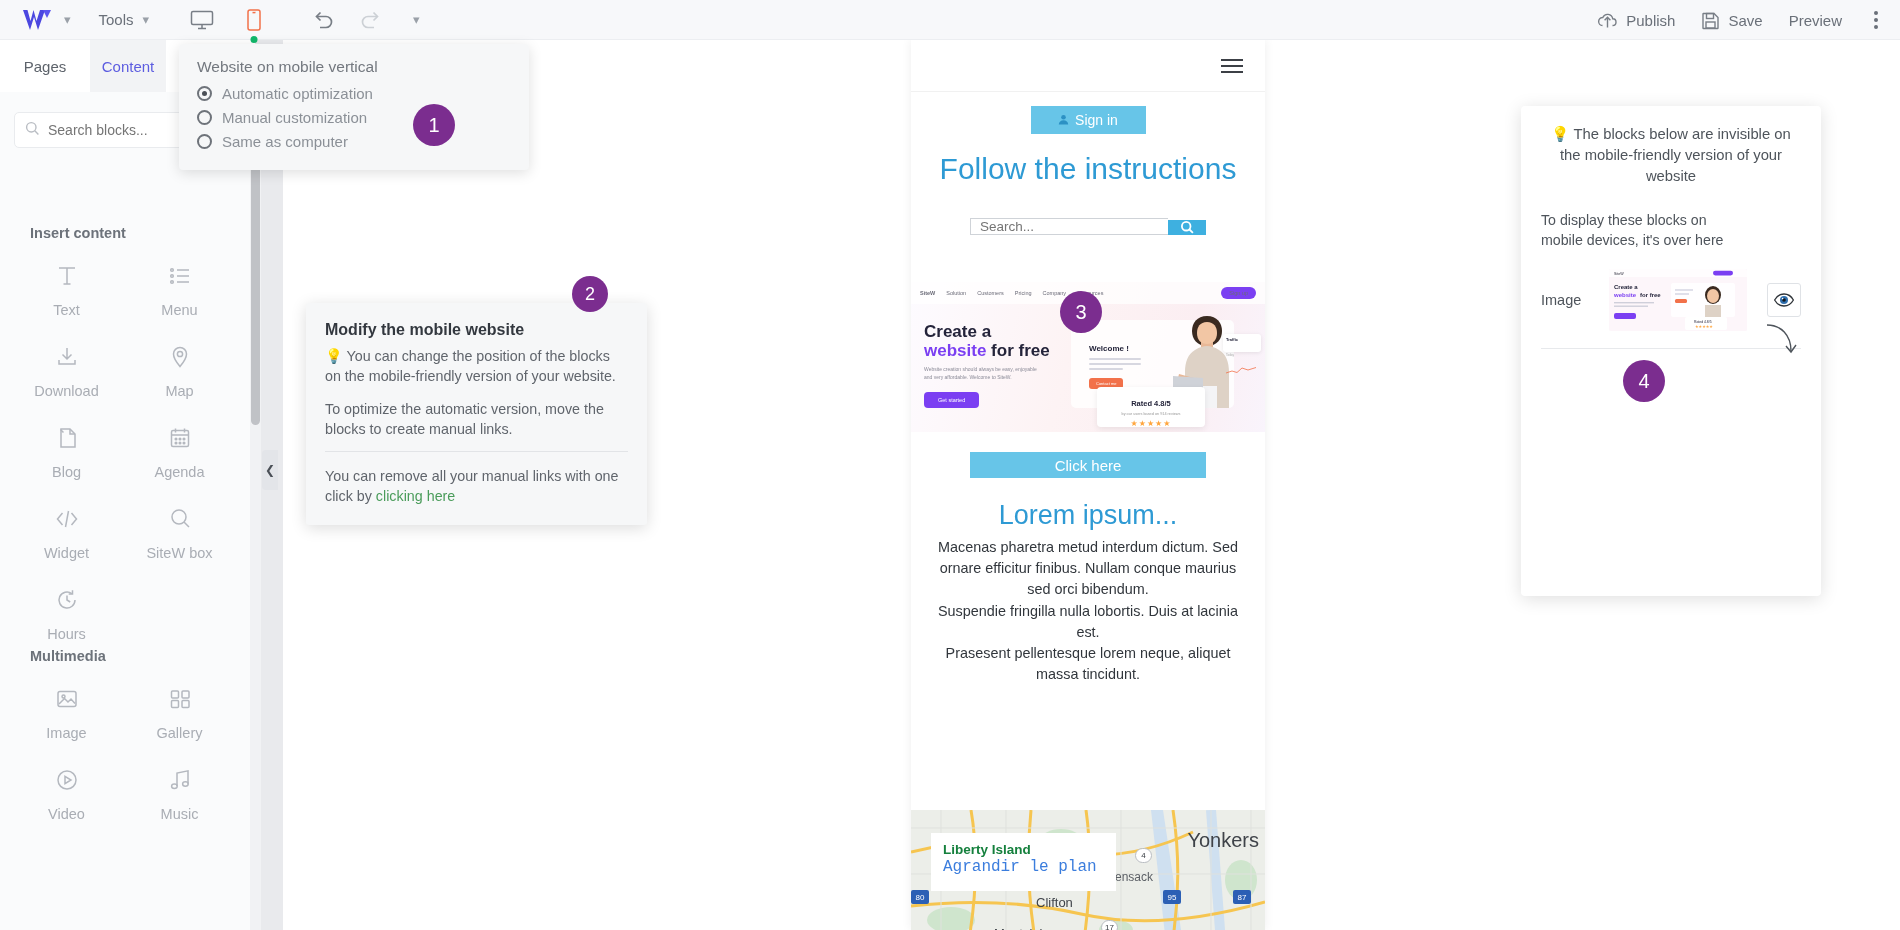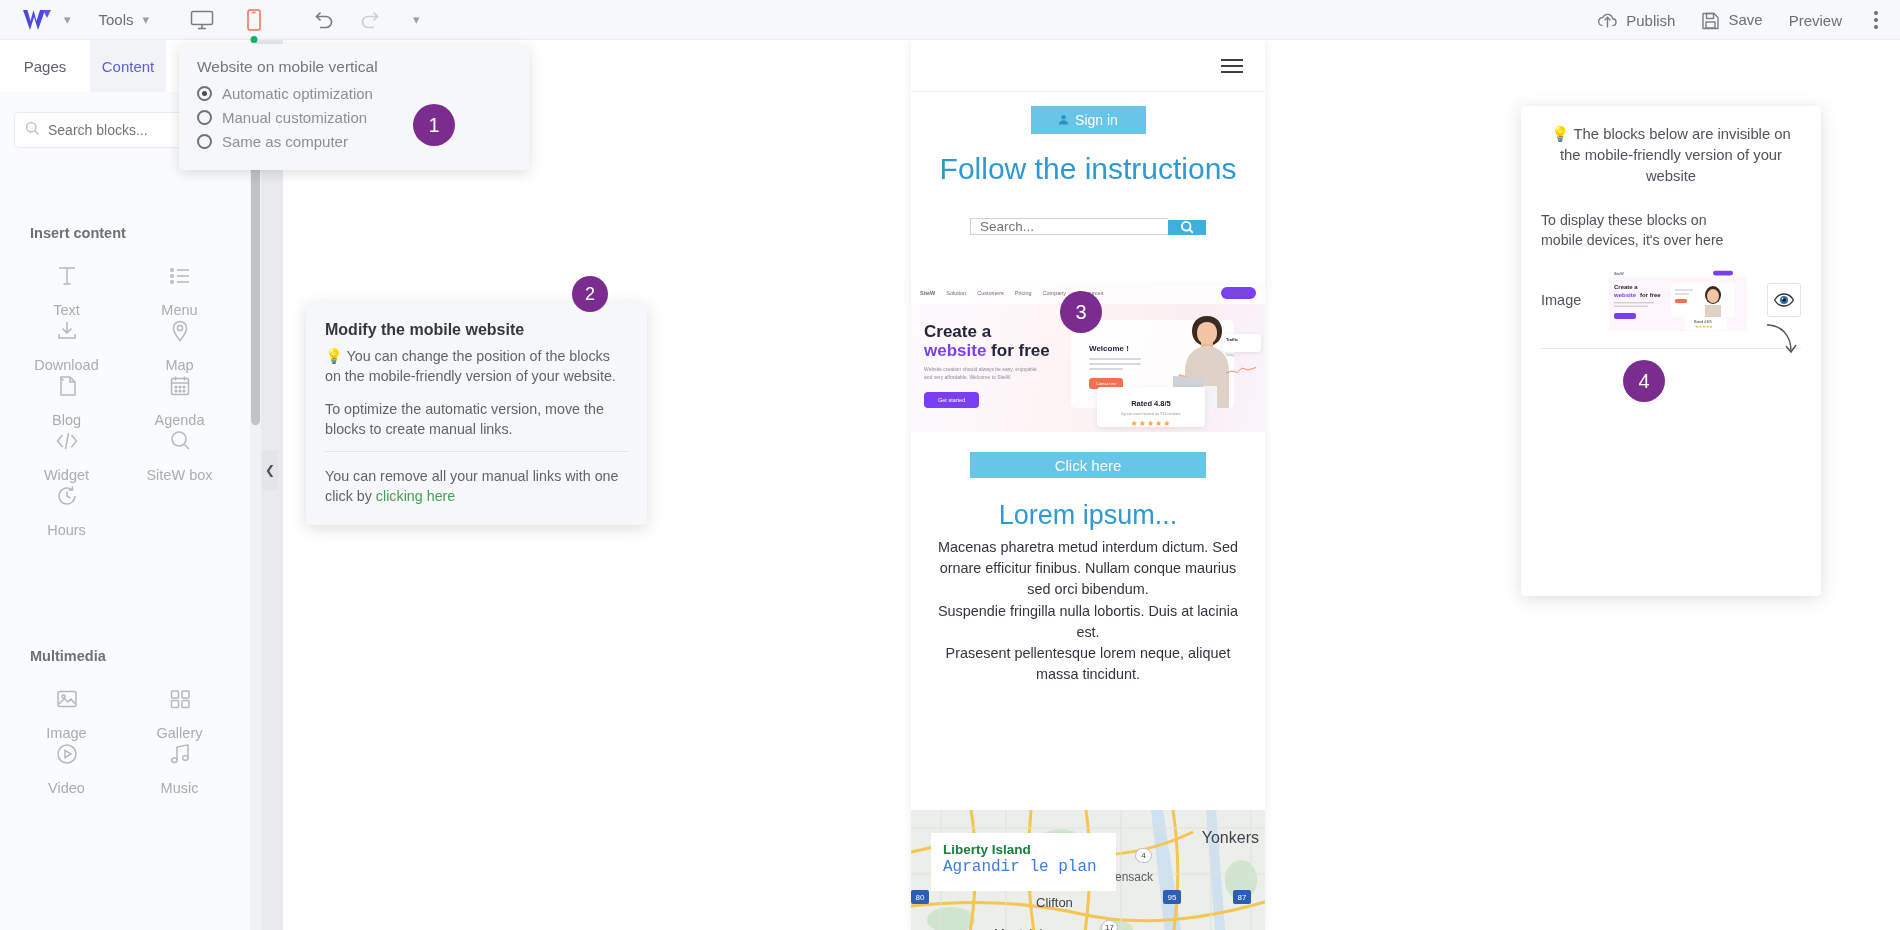--- a/index.html
+++ b/index.html
@@ -19,41 +19,41 @@
   }
   .logo-w { margin-left:20px; width:34px; height:26px; display:flex; align-items:center; justify-content:center; }
   .chev { color:#9aa0a8; font-size:13px; margin-left:10px; cursor:pointer; }
   .tools-btn { margin-left:28px; display:flex; align-items:center; gap:9px; color:#6a7079; font-size:15px; cursor:pointer;}
   .dev-group { margin-left:36px; display:flex; align-items:flex-end; gap:18px; }
   .dev-btn { position:relative; width:34px; height:30px; display:flex; align-items:center; justify-content:center; cursor:pointer;}
   .dev-dot { position:absolute; bottom:-8px; left:50%; transform:translateX(-50%); width:7px;height:7px;border-radius:50%; background:#12b76a;}
   .hist-group { margin-left:40px; display:flex; align-items:center; gap:20px;}
   .icon-btn { width:26px;height:26px;display:flex;align-items:center;justify-content:center;cursor:pointer;}
   .topbar-right { position:absolute; right:16px; top:0; height:40px; display:flex; align-items:center; gap:26px; }
-  .tr-item { display:flex; gap:8px; color:#6a7079; font-size:15px; cursor:pointer; }
+  .tr-item { display:flex; align-items:center; gap:8px; color:#6a7079; font-size:15px; cursor:pointer; }
   .kebab { display:flex; flex-direction:column; gap:3px; padding:6px; cursor:pointer; }
   .kebab i { width:4px;height:4px;border-radius:50%; background:#6a7079; display:block;}
 
   
   .sidebar {
     position:absolute; left:0; top:40px; width:255px; height:890px;
     background:#fafbfc; z-index:10;
   }
   .tabs { position:absolute; left:0; top:0; width:255px; height:52px; background:#ffffff; display:flex; }
   .tab {
     height:52px; display:flex; align-items:center; justify-content:center;
     font-size:15px; color:#5d636b; cursor:pointer; width:90px;
   }
   .tab.active { background:#f2f3f5; color:#5c5ce0; width:76px;}
   .search-wrap { position:absolute; left:14px; top:72px; width:215px; height:36px;
      background:#fff; border:1px solid #e9ebee; border-radius:5px; display:flex; align-items:center; padding:0 10px; gap:8px;}
   .search-wrap input { border:0; outline:0; font-size:14px; color:#a8acb3; background:transparent; width:100%; font-family:"Liberation Sans",sans-serif;}
   .sb-section { position:absolute; left:0; width:255px; }
   .sb-title { font-size:14.5px; font-weight:bold; color:#6c727a; padding-left:30px; }
-  .grid2 { display:grid; grid-template-columns:1fr 1fr; width:226px; margin-left:10px; margin-top:22px; }
+  .grid2 { display:grid; grid-template-columns:1fr 1fr; row-gap:26px; width:226px; margin-left:10px; margin-top:22px; }
   .gitem { display:flex; flex-direction:column; align-items:center; gap:9px; cursor:pointer; }
   .gitem .lbl { font-size:14.5px; color:#a9adb4; }
   .sb-scroll-track { position:absolute; left:250px; top:50px; width:11px; height:880px; background:#f1f2f4;}
   .sb-scroll-thumb { position:absolute; left:251px; top:55px; width:9px; height:330px; background:#c0c2c6; border-radius:5px; cursor:pointer;}
   .collapse-handle { position:absolute; left:262px; top:450px; width:16px; height:40px;
     background:#e3e5e9; border-radius:4px 0 0 4px; display:flex; align-items:center; justify-content:center;
     color:#4a4f56; font-size:12px; cursor:pointer; z-index:12;}
   .gray-rail { position:absolute; left:255px; top:40px; width:28px; height:890px; background:#e9eaed; }
 
   
@@ -515,21 +515,21 @@
         </g>
         <g stroke="#dfe1dd" stroke-width="1" fill="none">
           <path d="M0 18h354M0 64h354M0 134h354M95 0v160M210 0v160M300 0v160M30 0v160M340 0v160"></path>
         </g>
       </svg>
       <div class="map-label">
         <b>Liberty Island</b>
         <a>Agrandir le plan</a>
       </div>
       <span class="mtxt" style="left:31px;top:26px;">Wayne</span>
-      <span class="mtxt" style="right:6px;top:19px;font-size:16px;color:#3f4349">Yonkers</span>
+      <span class="mtxt" style="right:6px;top:19px;font-size:20px;color:#3f4349">Yonkers</span>
       <span class="mtxt" style="left:198px;top:60px;">kensack</span>
       <span class="mtxt" style="left:125px;top:85px;font-size:13px;color:#3f4349">Clifton</span>
       <span class="mtxt" style="left:83px;top:116px;font-size:13px;color:#3f4349">Montclair</span>
       <span class="shield" style="left:224px;top:38px;">4</span>
       <span class="shield" style="left:190px;top:110px;">17</span>
 
       <span class="hwy" style="left:0px;top:80px;">80</span>
       <span class="hwy" style="left:252px;top:80px;">95</span>
       <span class="hwy" style="left:322px;top:80px;">87</span>
     </div>

